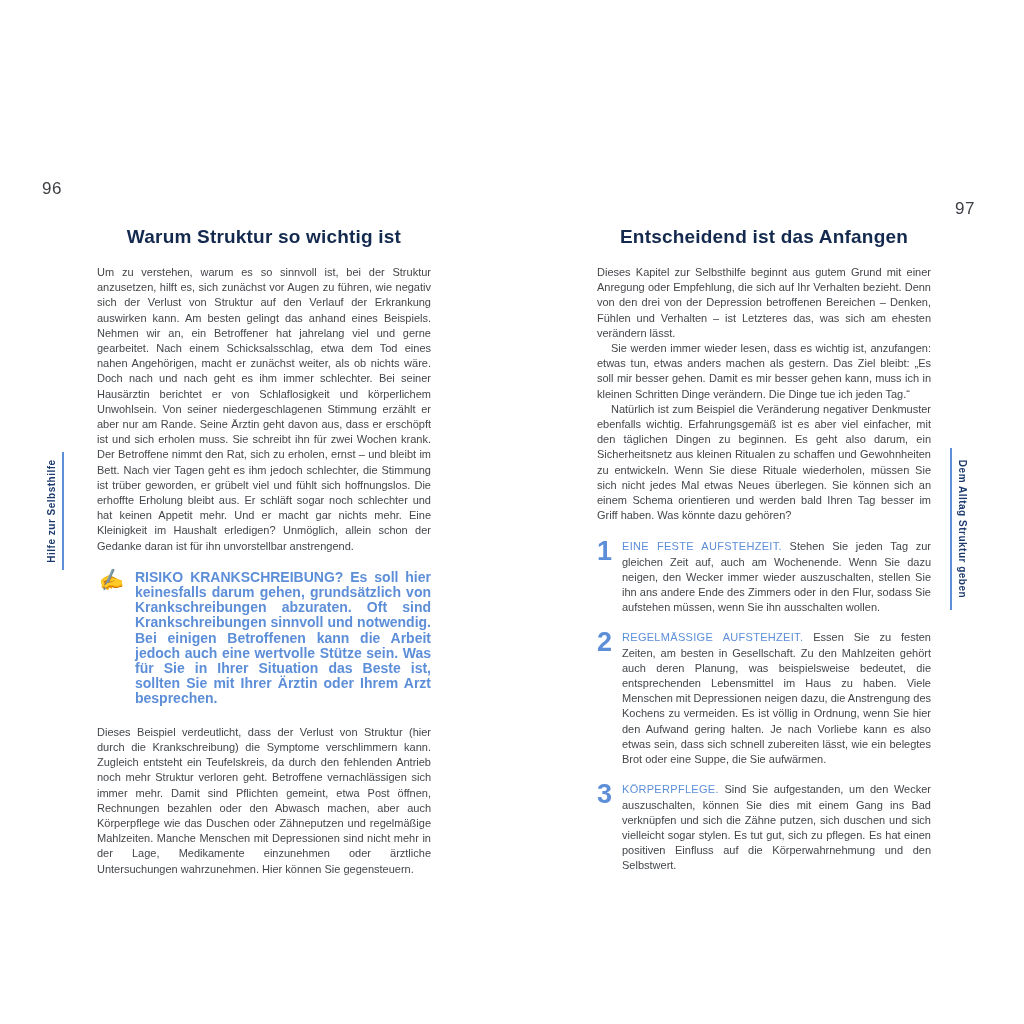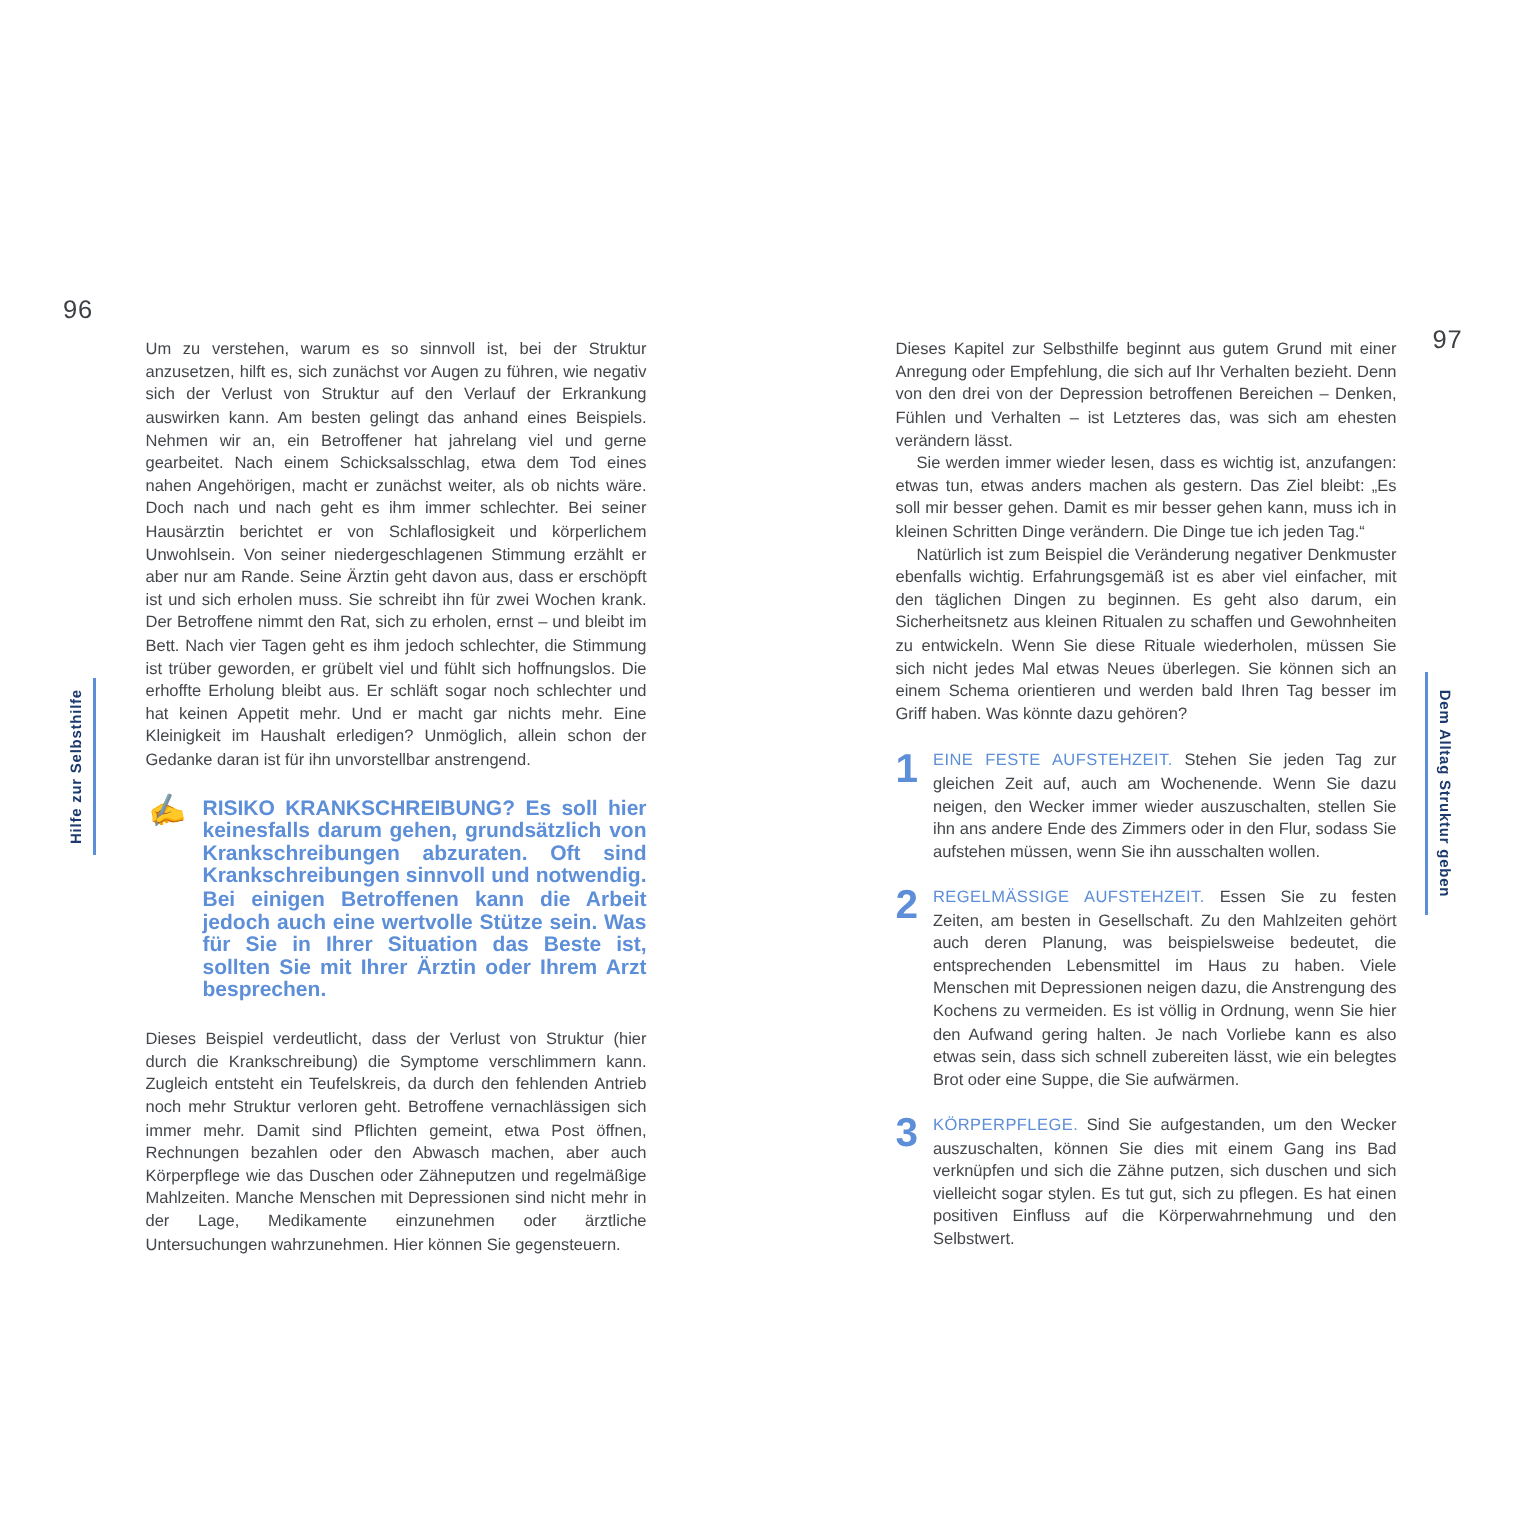--- a/index.html
+++ b/index.html
@@ -6,21 +6,21 @@
   body {
     width: 1024px; height: 1024px;
     background: #ffffff;
     font-family: "Liberation Sans", sans-serif;
     position: relative;
     overflow: hidden;
   }
   .sheet { position: absolute; inset: 0; background: #ffffff; }
 
   .pagenum {
-    position: absolute; top: 197px;
+    position: absolute; top: 179px;
     font-size: 17px; color: #3c3f44; letter-spacing: 0.5px;
   }
   .pagenum-left  { left: 42px; }
   .pagenum-right { left: 955px; margin-top: 20px; }
 
   .col { position: absolute; top: 226px; width: 334px; }
   .col-left  { left: 97px; }
   .col-right { left: 597px; }
 
   .title {
@@ -106,35 +106,37 @@
 
 <div class="sheet">
 
   <div class="pagenum pagenum-left">96</div>
   <div class="pagenum pagenum-right">97</div>
 
   <div class="sidebar sidebar-left">Hilfe zur Selbsthilfe</div>
   <div class="sidebar sidebar-right">Dem Alltag Struktur geben</div>
 
   <div class="col col-left">
+    <h1 class="title">Warum Struktur so wichtig ist</h1>
 
     <p class="body-text">Um zu verstehen, warum es so sinnvoll ist, bei der Struktur anzusetzen, hilft es, sich zunächst vor Augen zu führen, wie negativ sich der Verlust von Struktur auf den Verlauf der Erkrankung auswirken kann. Am besten gelingt das anhand eines Beispiels. Nehmen wir an, ein Betroffener hat jahrelang viel und gerne gearbeitet. Nach einem Schicksalsschlag, etwa dem Tod eines nahen Angehörigen, macht er zunächst weiter, als ob nichts wäre. Doch nach und nach geht es ihm immer schlechter. Bei seiner Hausärztin berichtet er von Schlaflosigkeit und körperlichem Unwohlsein. Von seiner niedergeschlagenen Stimmung erzählt er aber nur am Rande. Seine Ärztin geht davon aus, dass er erschöpft ist und sich erholen muss. Sie schreibt ihn für zwei Wochen krank. Der Betroffene nimmt den Rat, sich zu erholen, ernst – und bleibt im Bett. Nach vier Tagen geht es ihm jedoch schlechter, die Stimmung ist trüber geworden, er grübelt viel und fühlt sich hoffnungslos. Die erhoffte Erholung bleibt aus. Er schläft sogar noch schlechter und hat keinen Appetit mehr. Und er macht gar nichts mehr. Eine Kleinigkeit im Haushalt erledigen? Unmöglich, allein schon der Gedanke daran ist für ihn unvorstellbar anstrengend.</p>
 
     <div class="tip">
       <span class="tip-icon">✍</span>
       <p class="tip-text">
         <strong>RISIKO KRANKSCHREIBUNG?</strong>
         <span>Es soll hier keinesfalls darum gehen, grundsätzlich von Krankschreibungen abzuraten. Oft sind Krankschreibungen sinnvoll und notwendig. Bei einigen Betroffenen kann die Arbeit jedoch auch eine wertvolle Stütze sein. Was für Sie in Ihrer Situation das Beste ist, sollten Sie mit Ihrer Ärztin oder Ihrem Arzt besprechen.</span>
       </p>
     </div>
 
     <p class="body-text">Dieses Beispiel verdeutlicht, dass der Verlust von Struktur (hier durch die Krankschreibung) die Symptome verschlimmern kann. Zugleich entsteht ein Teufelskreis, da durch den fehlenden Antrieb noch mehr Struktur verloren geht. Betroffene vernachlässigen sich immer mehr. Damit sind Pflichten gemeint, etwa Post öffnen, Rechnungen bezahlen oder den Abwasch machen, aber auch Körperpflege wie das Duschen oder Zähneputzen und regelmäßige Mahlzeiten. Manche Menschen mit Depressionen sind nicht mehr in der Lage, Medikamente einzunehmen oder ärztliche Untersuchungen wahrzunehmen. Hier können Sie gegensteuern.</p>
   </div>
 
   <div class="col col-right">
+    <h1 class="title">Entscheidend ist das Anfangen</h1>
 
     <p class="body-text">Dieses Kapitel zur Selbsthilfe beginnt aus gutem Grund mit einer Anregung oder Empfehlung, die sich auf Ihr Verhalten bezieht. Denn von den drei von der Depression betroffenen Bereichen – Denken, Fühlen und Verhalten – ist Letzteres das, was sich am ehesten verändern lässt.</p>
     <p class="body-text indent">Sie werden immer wieder lesen, dass es wichtig ist, anzufangen: etwas tun, etwas anders machen als gestern. Das Ziel bleibt: „Es soll mir besser gehen. Damit es mir besser gehen kann, muss ich in kleinen Schritten Dinge verändern. Die Dinge tue ich jeden Tag.“</p>
     <p class="body-text indent">Natürlich ist zum Beispiel die Veränderung negativer Denkmuster ebenfalls wichtig. Erfahrungsgemäß ist es aber viel einfacher, mit den täglichen Dingen zu beginnen. Es geht also darum, ein Sicherheitsnetz aus kleinen Ritualen zu schaffen und Gewohnheiten zu entwickeln. Wenn Sie diese Rituale wiederholen, müssen Sie sich nicht jedes Mal etwas Neues überlegen. Sie können sich an einem Schema orientieren und werden bald Ihren Tag besser im Griff haben. Was könnte dazu gehören?</p>
 
     <div class="steps">
 
       <div class="step">
         <div class="step-number">1</div>
         <p class="step-text">

